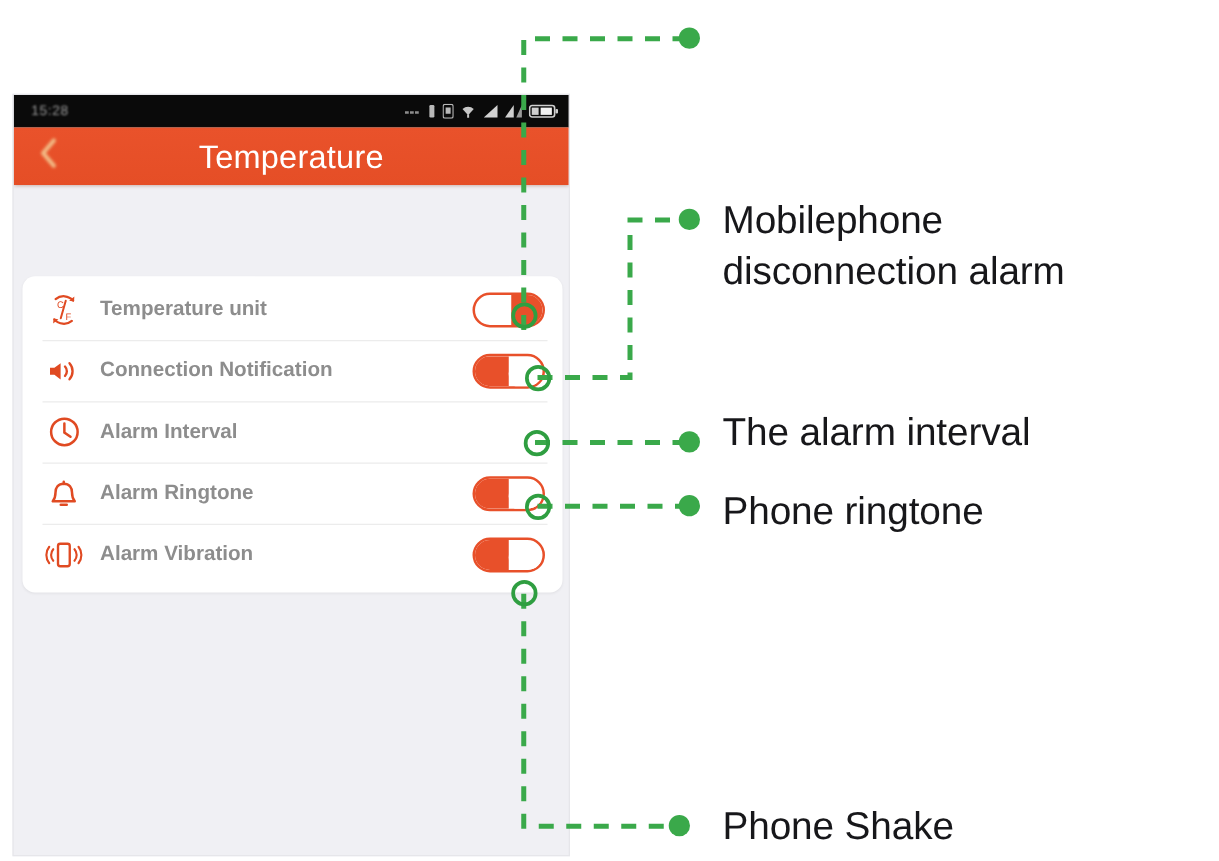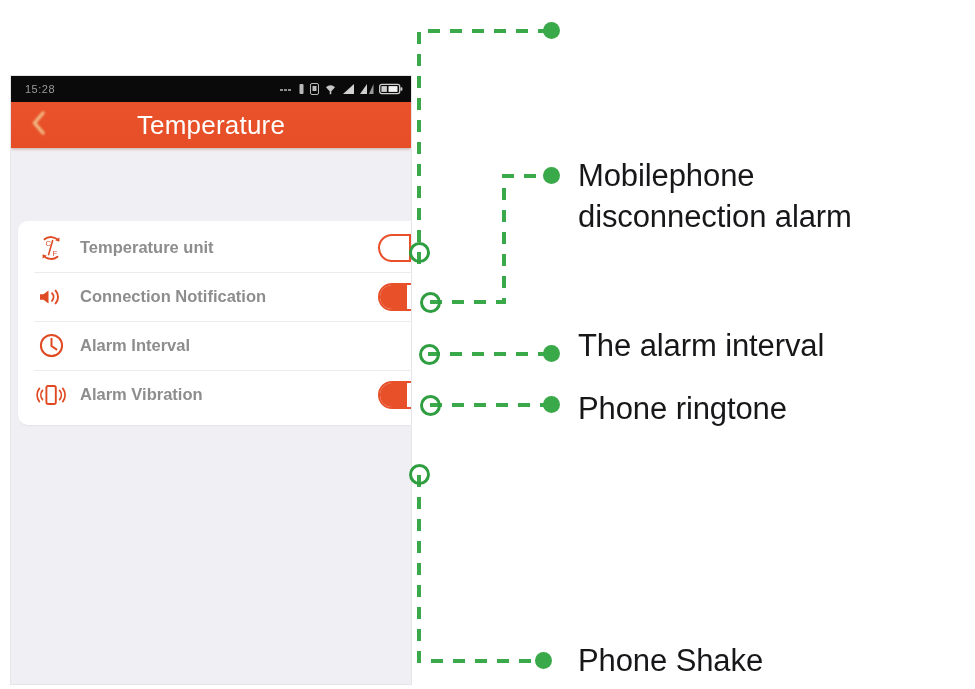--- a/index.html
+++ b/index.html
@@ -13,21 +13,21 @@
     overflow: hidden;
     position: relative;
   }
   #stage { position: absolute; inset: 0; }
 
   
   .phone {
     position: absolute;
     left: 10px;
     top: 75px;
-    width: 402px;
+    width: 446px;
     height: 610px;
     background: #f0f0f4;
     border: 1px solid #e6e6ea;
     overflow: hidden;
   }
   .statusbar {
     position: relative;
     height: 26px;
     background: #0a0a0a;
     display: flex;
@@ -275,20 +275,36 @@
         <span class="ic">
           <svg width="27" height="27" viewBox="0 0 27 27">
             <circle cx="13.5" cy="13.5" r="10.6" fill="none" stroke="#e04a22" stroke-width="2"></circle>
             <path d="M13.5 6.8 L13.5 14 L18.4 17.4" fill="none" stroke="#e04a22" stroke-width="2" stroke-linecap="round"></path>
           </svg>
         </span>
         <span class="lbl">Alarm Interval</span>
         <span class="ctl"></span>
       </div>
 
+      <div class="row">
+        <span class="ic">
+          <svg width="26" height="28" viewBox="0 0 26 28">
+            <path d="M13 4.4 L13 6.2" stroke="#e04a22" stroke-width="2" stroke-linecap="round"></path>
+            <path d="M13 6 c-4.6 0 -6.6 3.2 -6.6 7 0 4.2 -1.2 5.8 -2.2 7 h17.6 c-1 -1.2 -2.2 -2.8 -2.2 -7 0 -3.8 -2 -7 -6.6 -7 z" fill="none" stroke="#e04a22" stroke-width="2" stroke-linejoin="round"></path>
+            <path d="M10.6 22.8 h4.8" stroke="#e04a22" stroke-width="2" stroke-linecap="round"></path>
+          </svg>
+        </span>
+        <span class="lbl">Alarm Ringtone</span>
+        <span class="ctl">
+          <span class="tog on">
+            <span class="fill"></span>
+            <span class="knob"></span>
+          </span>
+        </span>
+      </div>
 
       <div class="row">
         <span class="ic">
           <svg width="32" height="28" viewBox="0 0 32 28">
             <rect x="11.4" y="5" width="9.4" height="18" rx="1.8" fill="none" stroke="#e04a22" stroke-width="1.9"></rect>
             <path d="M7.6 9.4 a7 7 0 0 0 0 9.2" fill="none" stroke="#e04a22" stroke-width="1.7" stroke-linecap="round"></path>
             <path d="M4.4 7.4 a10.6 10.6 0 0 0 0 13.2" fill="none" stroke="#e04a22" stroke-width="1.7" stroke-linecap="round"></path>
             <path d="M24.6 9.4 a7 7 0 0 1 0 9.2" fill="none" stroke="#e04a22" stroke-width="1.7" stroke-linecap="round"></path>
             <path d="M27.8 7.4 a10.6 10.6 0 0 1 0 13.2" fill="none" stroke="#e04a22" stroke-width="1.7" stroke-linecap="round"></path>
           </svg>

